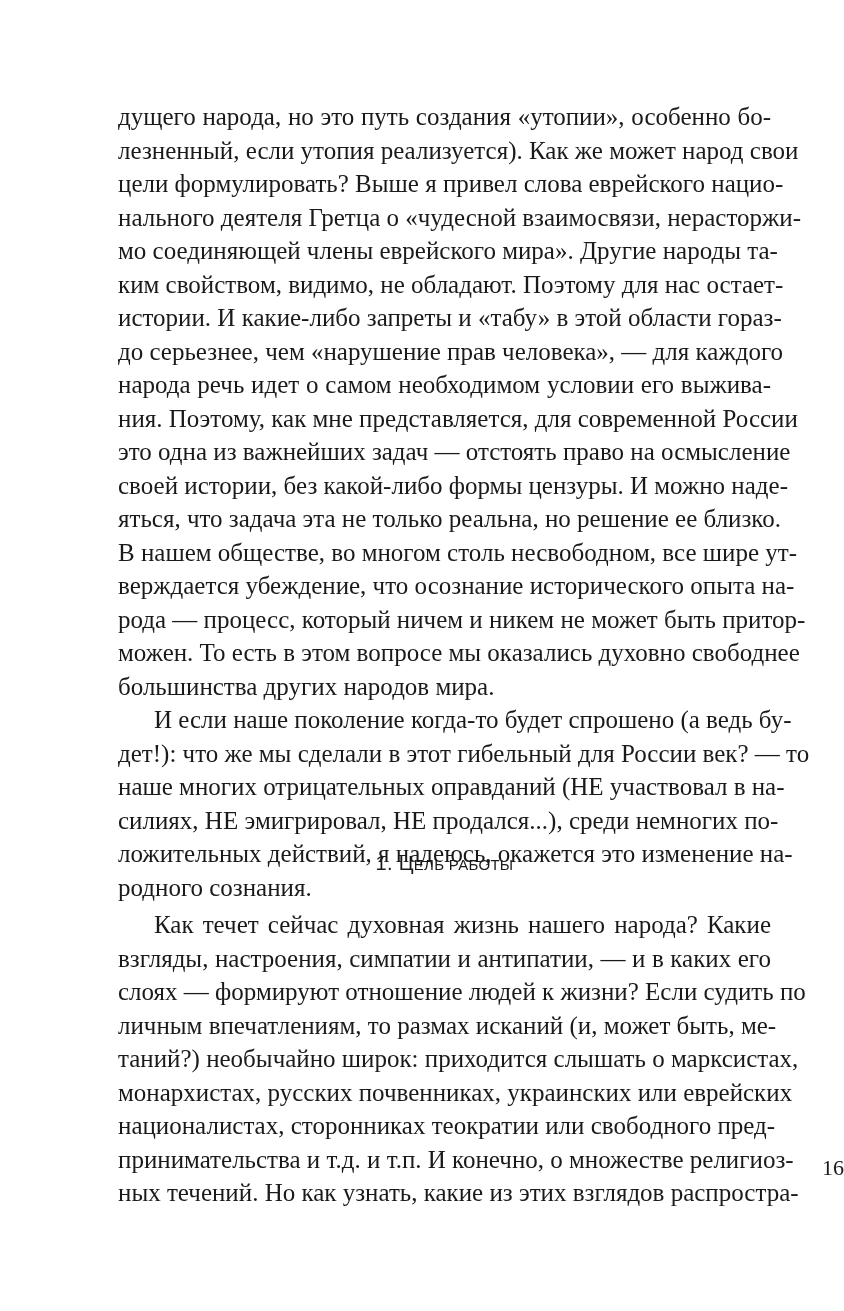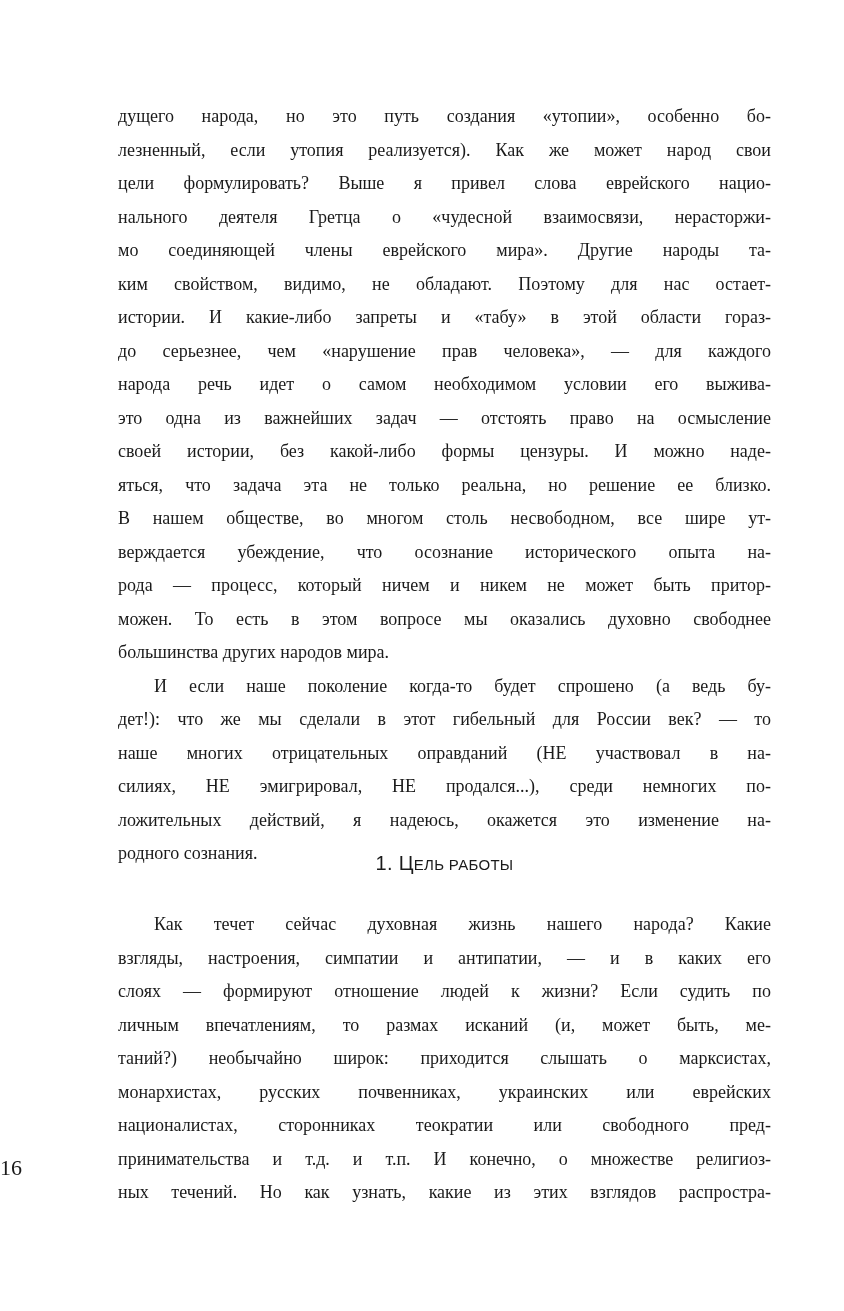--- a/index.html
+++ b/index.html
@@ -18,21 +18,21 @@
   .page {
     position: absolute;
     left: 118px;
     top: 100px;
     width: 653px;
   }
   .line {
     display: block;
     height: 33.5px;
     line-height: 33.5px;
-    font-size: 18px;
+    font-size: 25px;
     text-align: justify;
     text-align-last: justify;
     white-space: nowrap;
     word-spacing: 0px;
   }
   .line.last {
     text-align-last: left;
   }
   .line.indent {
     padding-left: 36px;
@@ -56,38 +56,39 @@
     left: 118px;
     top: 908px;
     width: 653px;
     font-family: Liberation Serif, serif;
   }
   .page-number {
     position: absolute;
     left: 0;
     width: 844px;
     top: 1155px;
-    text-align: left;
+    text-align: right;
     font-size: 22px;
     font-family: "Liberation Serif", "DejaVu Serif", serif;
   }
 </style>
 </head>
 <body>
 
 <div class="page">
   <span class="line">дущего народа, но это путь создания «утопии», особенно бо-</span>
   <span class="line">лезненный, если утопия реализуется). Как же может народ свои</span>
   <span class="line">цели формулировать? Выше я привел слова еврейского нацио-</span>
   <span class="line">нального деятеля Гретца о «чудесной взаимосвязи, нерасторжи-</span>
   <span class="line">мо соединяющей члены еврейского мира». Другие народы та-</span>
   <span class="line">ким свойством, видимо, не обладают. Поэтому для нас остает-</span>
   <span class="line">истории. И какие-либо запреты и «табу» в этой области гораз-</span>
   <span class="line">до серьезнее, чем «нарушение прав человека», — для каждого</span>
   <span class="line">народа речь идет о самом необходимом условии его выжива-</span>
+  <span class="line">ния. Поэтому, как мне представляется, для современной России</span>
   <span class="line">это одна из важнейших задач — отстоять право на осмысление</span>
   <span class="line">своей истории, без какой-либо формы цензуры. И можно наде-</span>
   <span class="line">яться, что задача эта не только реальна, но решение ее близко.</span>
   <span class="line">В нашем обществе, во многом столь несвободном, все шире ут-</span>
   <span class="line">верждается убеждение, что осознание исторического опыта на-</span>
   <span class="line">рода — процесс, который ничем и никем не может быть притор-</span>
   <span class="line">можен. То есть в этом вопросе мы оказались духовно свободнее</span>
   <span class="line last">большинства других народов мира.</span>
 
   <span class="line indent">И если наше поколение когда-то будет спрошено (а ведь бу-</span>

